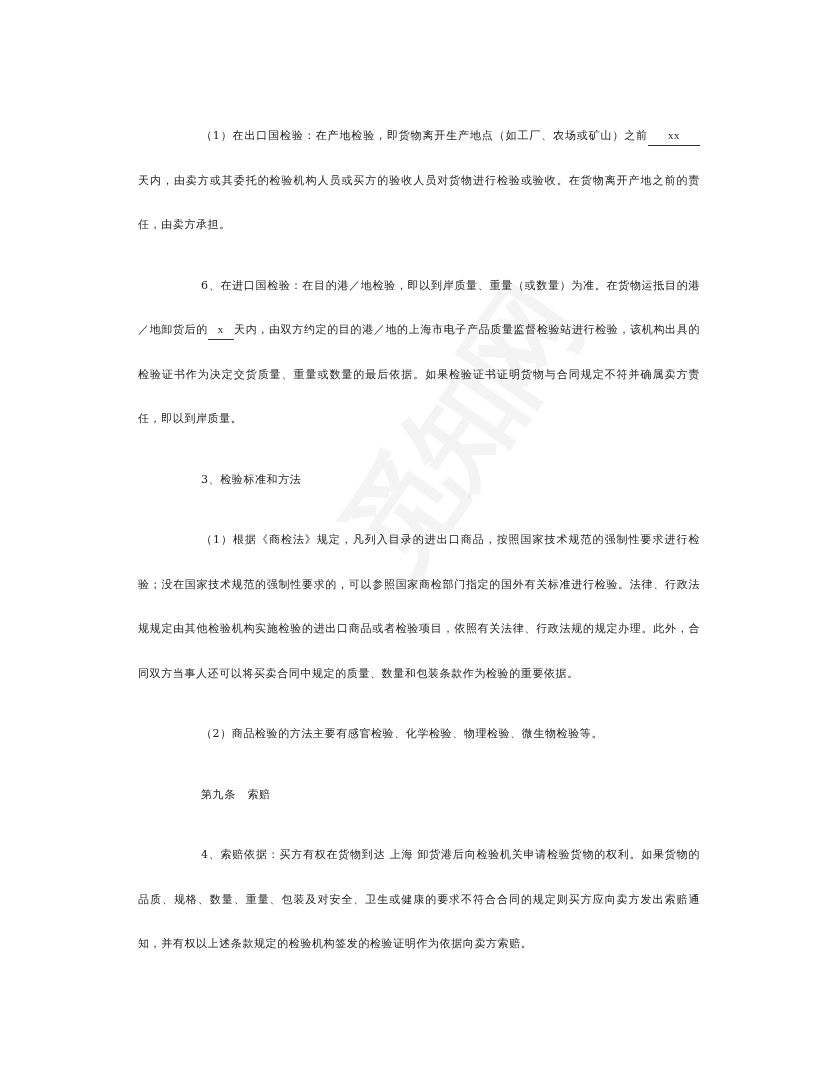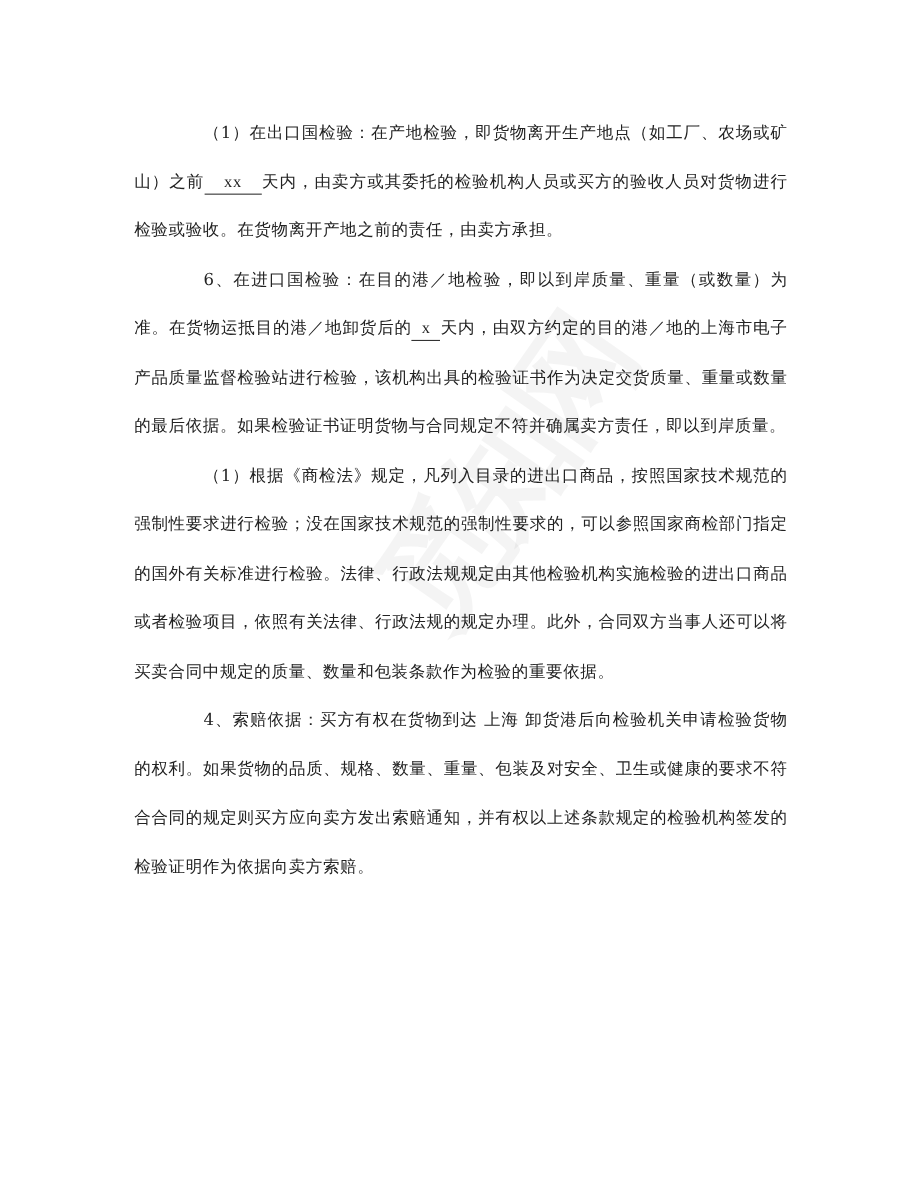--- a/index.html
+++ b/index.html
@@ -15,22 +15,22 @@
       font-family: "DejaVu Serif", "Liberation Serif", serif;
       color: #222222;
     }
     .page {
       position: absolute;
       left: 122px;
       top: 98px;
       width: 594px;
     }
     .para {
-      margin: 0;
-      font-size: 15px;
+      margin: 16px;
+      font-size: 11px;
       line-height: 44.5px;
       letter-spacing: 0.6px;
       text-align: justify;
       text-justify: inter-ideograph;
       white-space: normal;
     }
     .indent { text-indent: 63px; }
     .blank {
       display: inline-block;
       border-bottom: 1px solid #333;
@@ -61,22 +61,25 @@
   </style>
 </head>
 <body>
 
 <div class="page">
 
   <p class="para indent"><span>（1）在出口国检验：在产地检验，即货物离开生产地点（如工厂、农场或矿山）之前</span><span class="blank blank-xx">xx</span><span>天内，由卖方或其委托的检验机构人员或买方的验收人员对货物进行检验或验收。在货物离开产地之前的责任，由卖方承担。</span></p>
 
   <p class="para indent"><span>6、在进口国检验：在目的港／地检验，即以到岸质量、重量（或数量）为准。在货物运抵目的港／地卸货后的</span><span class="blank blank-x">x</span><span>天内，由双方约定的目的港／地的上海市电子产品质量监督检验站进行检验，该机构出具的检验证书作为决定交货质量、重量或数量的最后依据。如果检验证书证明货物与合同规定不符并确属卖方责任，即以到岸质量。</span></p>
 
+  <p class="para indent"><span>3、检验标准和方法</span></p>
 
   <p class="para indent"><span>（1）根据《商检法》规定，凡列入目录的进出口商品，按照国家技术规范的强制性要求进行检验；没在国家技术规范的强制性要求的，可以参照国家商检部门指定的国外有关标准进行检验。法律、行政法规规定由其他检验机构实施检验的进出口商品或者检验项目，依照有关法律、行政法规的规定办理。此外，合同双方当事人还可以将买卖合同中规定的质量、数量和包装条款作为检验的重要依据。</span></p>
 
+  <p class="para indent"><span>（2）商品检验的方法主要有感官检验、化学检验、物理检验、微生物检验等。</span></p>
 
+  <p class="para indent"><span>第九条　索赔</span></p>
 
   <p class="para indent"><span>4、索赔依据：买方有权在货物到达 上海 卸货港后向检验机关申请检验货物的权利。如果货物的品质、规格、数量、重量、包装及对安全、卫生或健康的要求不符合合同的规定则买方应向卖方发出索赔通知，并有权以上述条款规定的检验机构签发的检验证明作为依据向卖方索赔。</span></p>
 
 </div>
 
 <div class="watermark">觅知网</div>
 
 </body></html>

